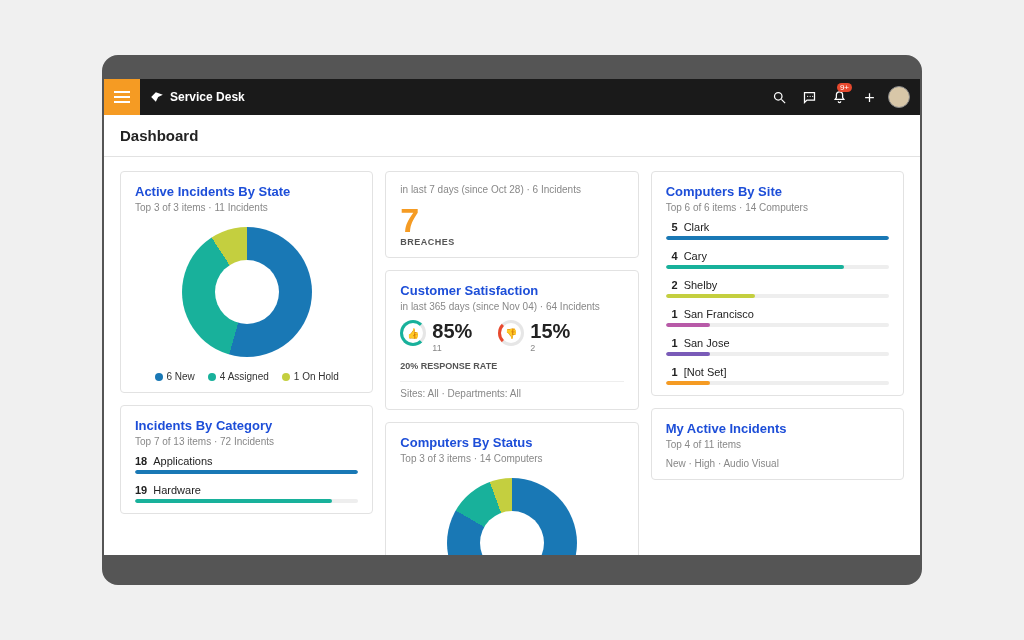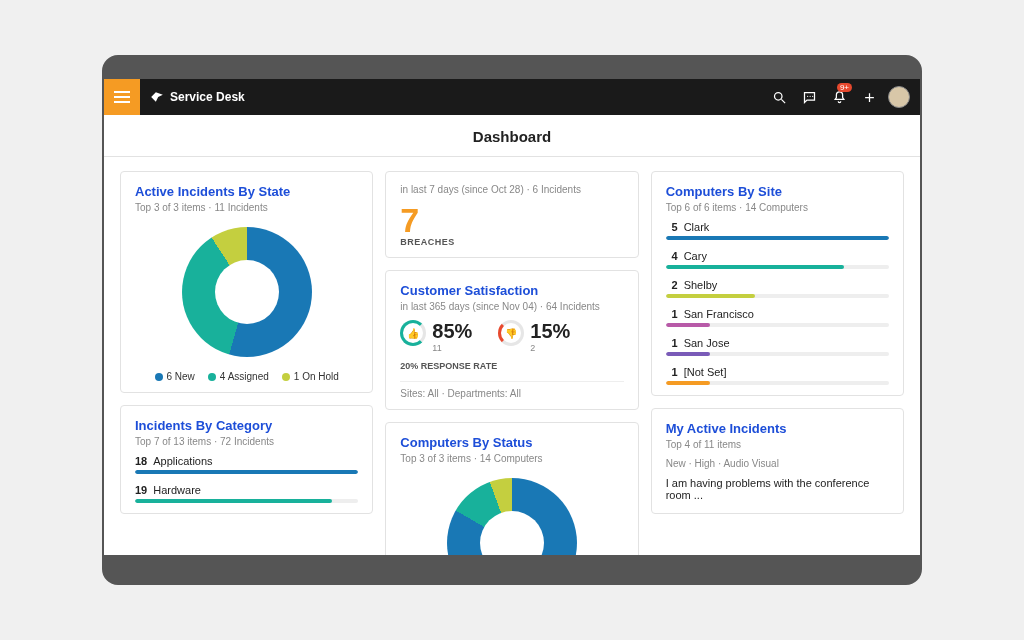--- a/index.html
+++ b/index.html
@@ -16,21 +16,21 @@
 .hamburger span::before { top:-5px; } .hamburger span::after { top:5px; }
 .brand { display:flex; align-items:center; gap:6px; margin-left:10px; font-weight:bold; }
 .brand svg { width:14px; height:14px; fill:#fff; }
 .topbar .spacer { flex:1; }
 .topbar .icon { width:30px; height:36px; display:flex; align-items:center; justify-content:center; cursor:pointer; position:relative; }
 .topbar .icon svg { width:15px; height:15px; fill:#fff; }
 .badge { position:absolute; top:4px; right:2px; background:#e7492e; color:#fff; font-size:8px; border-radius:6px; padding:0 3px; }
 .avatar { width:22px; height:22px; border-radius:50%; background:#d8c7a8; margin:0 10px 0 4px; border:1px solid #888; }
 
 
-.page-header { height:42px; display:flex; align-items:center; justify-content:space-between; padding:13px 16px; border-bottom:1px solid #e2e2e2; background:#fff;flex-direction:column; }
+.page-header { height:42px; display:flex; align-items:center; justify-content:space-between; padding:13px 16px; border-bottom:1px solid #e2e2e2; background:#fff; }
 .page-title { font-size:15px; font-weight:bold; color:#222; }
 .page-actions { display:flex; gap:8px; }
 .btn { border:1px solid #c9d4e3; border-radius:3px; background:#fff; color:#2b7cd3; font-size:11px; padding:5px 10px; cursor:pointer; }
 .btn-sq { width:26px; padding:5px 0; text-align:center; font-weight:bold; }
 
 
 .grid { display:grid; grid-template-columns: 1fr 1fr 1fr; gap:12px; padding:14px 16px; background:#fff; overflow:auto; height:calc(100% - 36px - 42px); }
 .col { display:flex; flex-direction:column; gap:12px; }
 .card { border:1px solid #e2e2e2; border-radius:4px; padding:12px 14px 10px; background:#fff; }
 .card h3 { font-size:13px; color:#1d4ed8; margin-bottom:3px; font-weight:bold; }
@@ -276,23 +276,20 @@
           </div>
       </div>
 
       <div class="card">
         <h3>My Active Incidents</h3>
         <div class="sub">Top 4 of 11 items</div>
         <div id="inclist">
             <div>
               <div class="inc-meta">New  ·  High  ·  Audio Visual</div>
             </div>
-            <div>
-              <div class="inc-item">I am having problems with the conference room ...</div>
-            </div>
           </div>
       </div>
 
     </div>
 
   </div>
 
 </div>
 
 </body></html>

